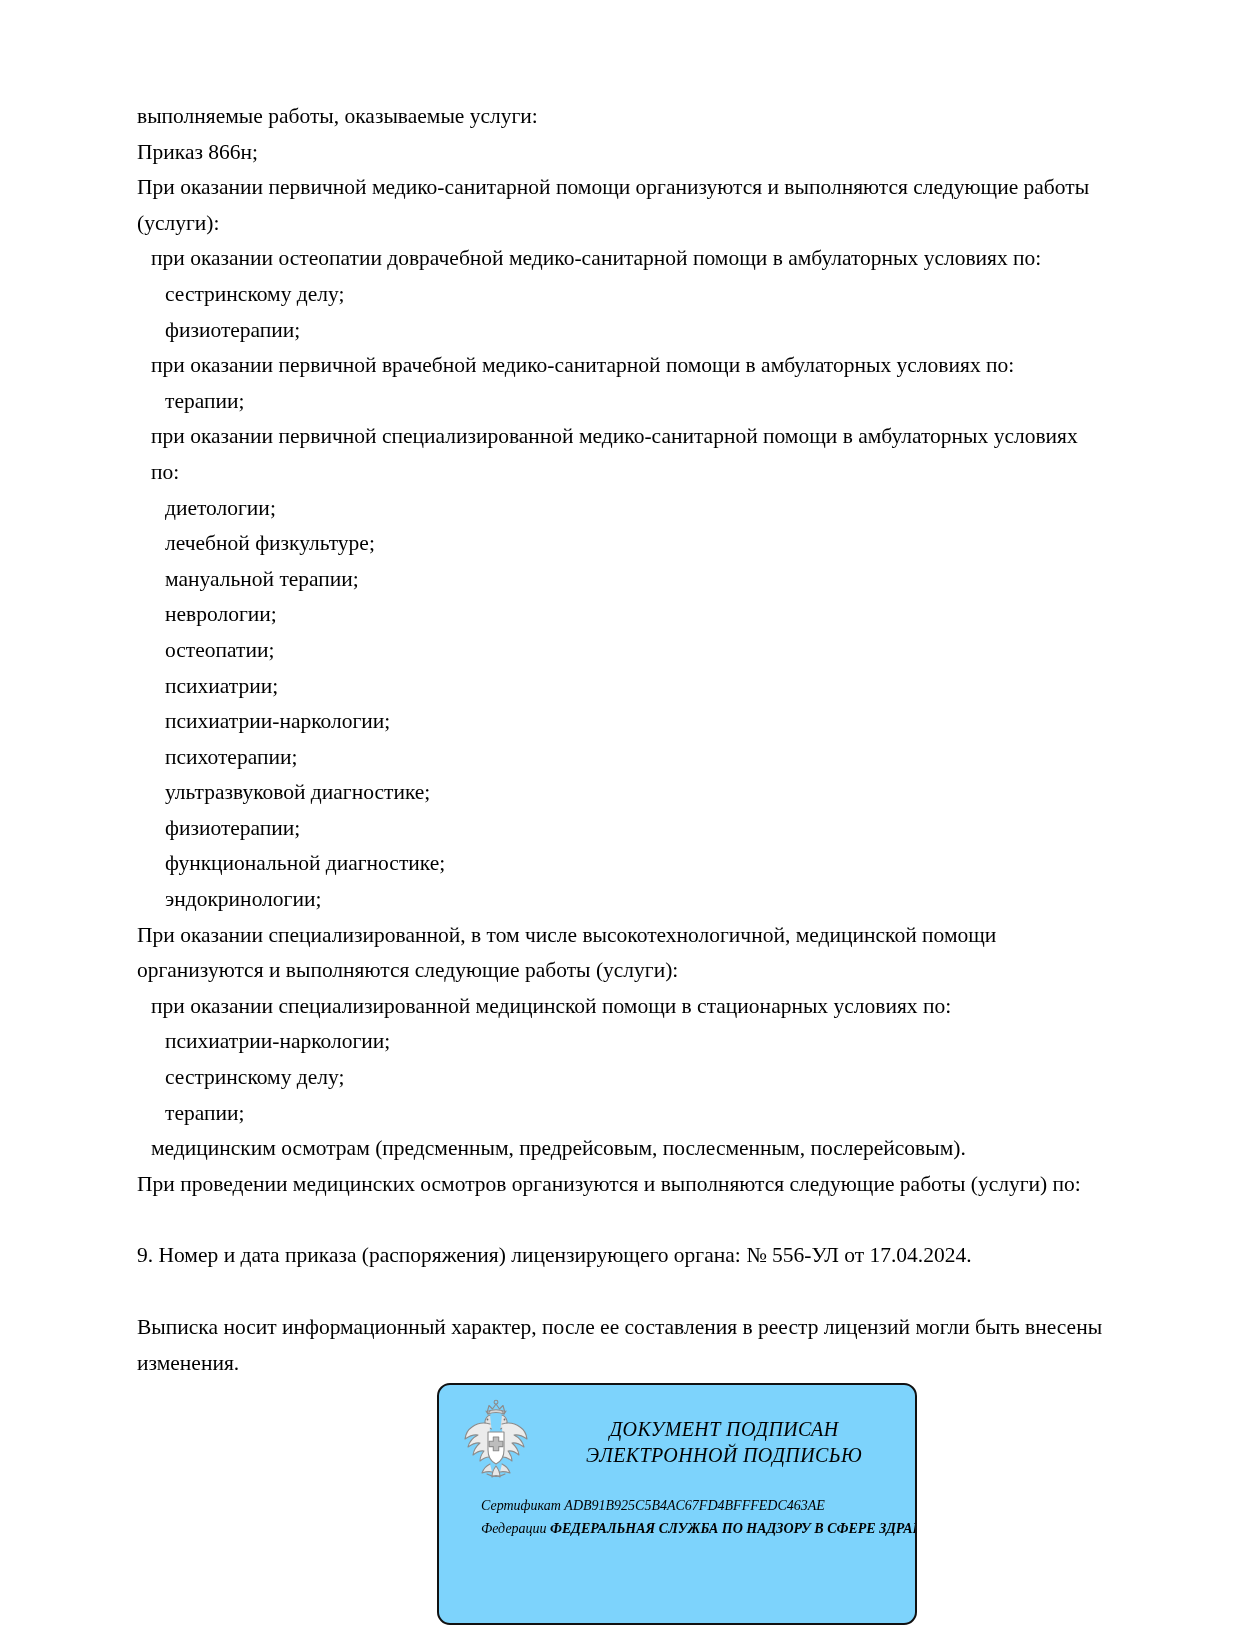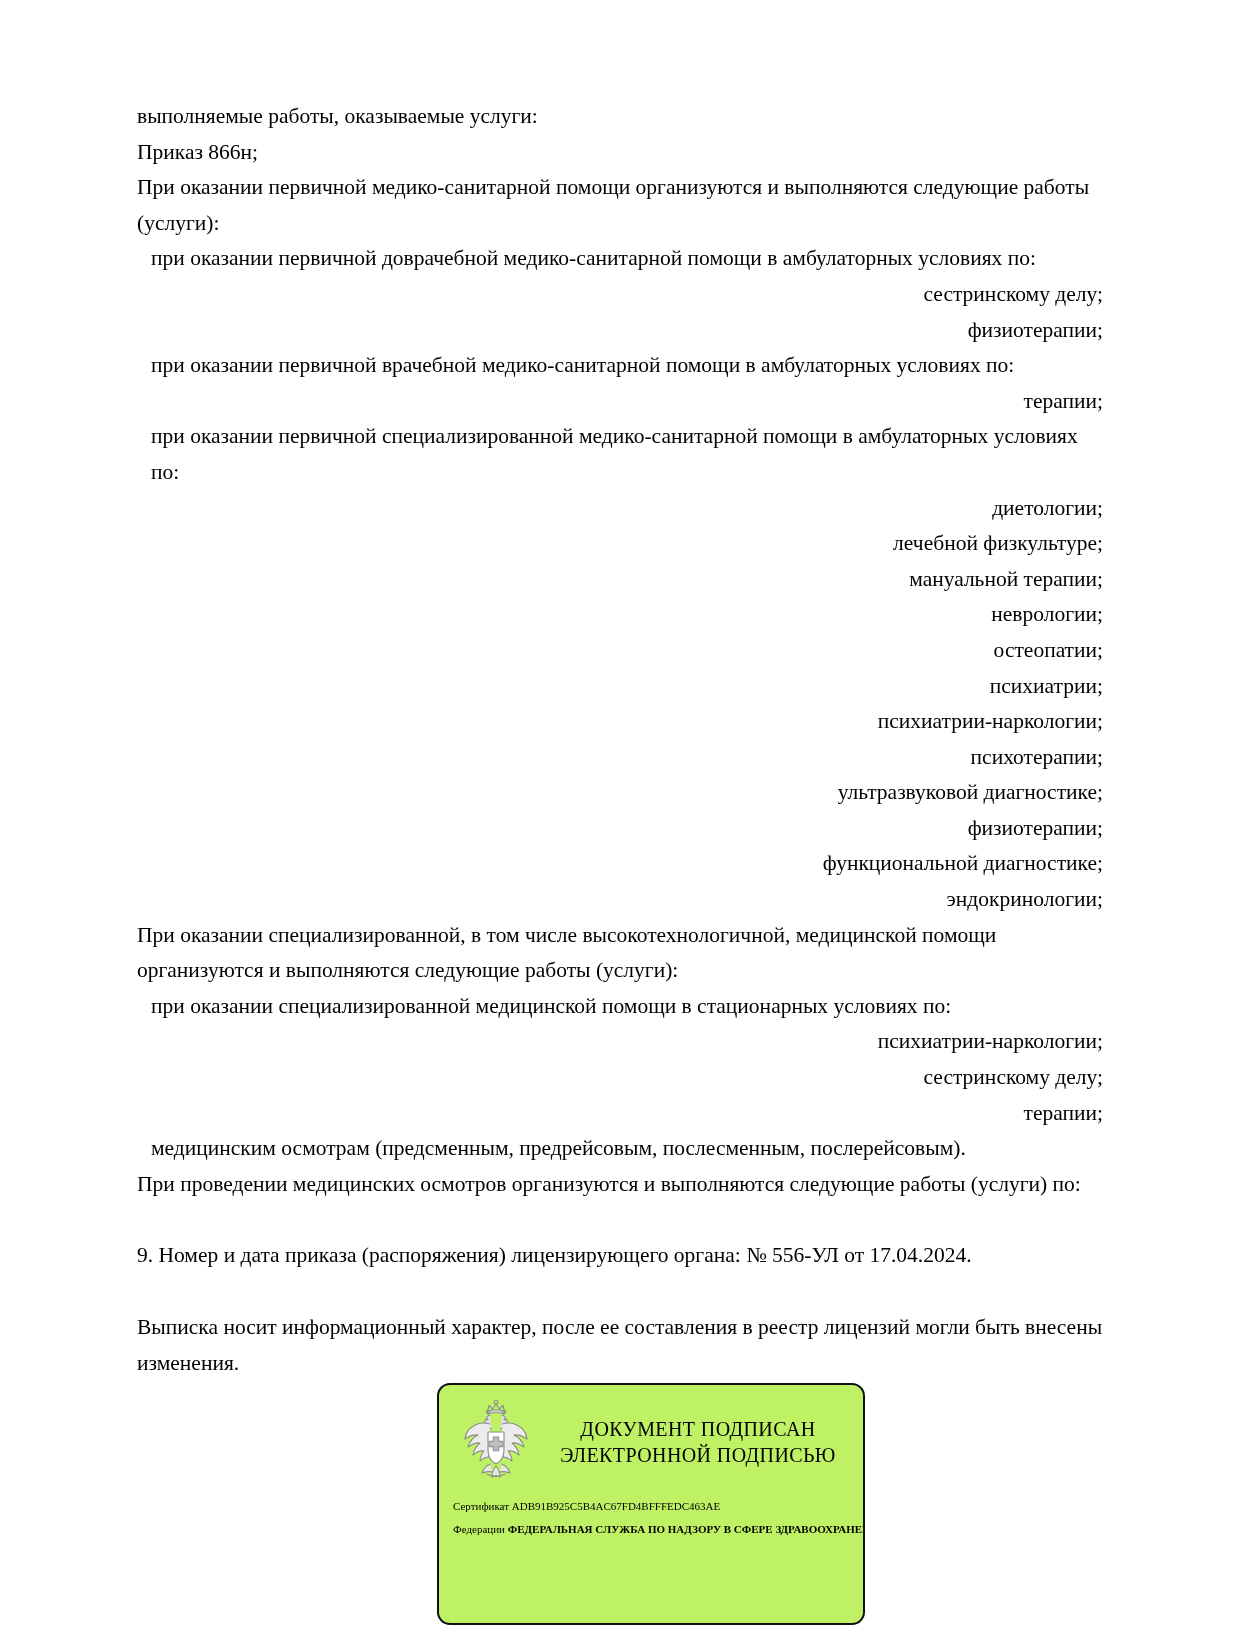--- a/index.html
+++ b/index.html
@@ -29,34 +29,35 @@
     white-space: pre-wrap;
     margin: 0;
   }
   .para {
     margin: 0;
   }
   .para + .para.gap {
     margin-top: 36px;
   }
   .indent-1 { padding-left: 14px; }
-  .indent-2 { padding-left: 28px; text-align: right; }
+  .indent-2 { padding-left: 28px; }
 
   
   .stamp {
     position: absolute;
     left: 437px;
     top: 1383px;
-    width: 428px;
+    width: 480px;
     height: 242px;
     border: 2.6px solid #111111;
     border-radius: 13px;
     box-sizing: border-box;
     overflow: hidden;
-    background: #bef264;
+    background: #7dd3fc;
+    font-style: italic;
   }
   .stamp-top {
     display: flex;
     align-items: center;
     padding: 9px 0 0 18px;
     height: 104px;
     box-sizing: border-box;
   }
   .emblem {
     width: 78px;
@@ -69,40 +70,41 @@
     flex: 1;
     text-align: center;
     font-size: 20px;
     line-height: 26px;
     letter-spacing: 0.4px;
     padding-right: 8px;
     white-space: nowrap;
   }
   .stamp-details {
     padding: 6px 0 0 14px;
-    font-size: 11px;
+    font-size: 14px;
     line-height: 22.5px;
     white-space: nowrap;
+    margin-left: 28px;
   }
   .stamp-details .b { font-weight: bold; }
   .stamp-row { overflow: hidden; }
 </style>
 </head>
 <body>
 
 <div class="page">
 
   <div class="body-text">
 
     <p class="para line">выполняемые работы, оказываемые услуги:</p>
     <p class="para line">Приказ 866н;</p>
 
     <p class="para line">При оказании первичной медико-санитарной помощи организуются и выполняются следующие работы (услуги):</p>
 
-    <p class="para line indent-1">при оказании первичной доврачебной медико-санитарной помощи в амбулаторных условиях по:</p>
+    <p class="para line indent-1">при оказании остеопатии доврачебной медико-санитарной помощи в амбулаторных условиях по:</p>
     <p class="para line indent-2">сестринскому делу;</p>
     <p class="para line indent-2">физиотерапии;</p>
 
     <p class="para line indent-1">при оказании первичной врачебной медико-санитарной помощи в амбулаторных условиях по:</p>
     <p class="para line indent-2">терапии;</p>
 
     <p class="para line indent-1">при оказании первичной специализированной медико-санитарной помощи в амбулаторных условиях по:</p>
     <p class="para line indent-2">диетологии;</p>
     <p class="para line indent-2">лечебной физкультуре;</p>
     <p class="para line indent-2">мануальной терапии;</p>

